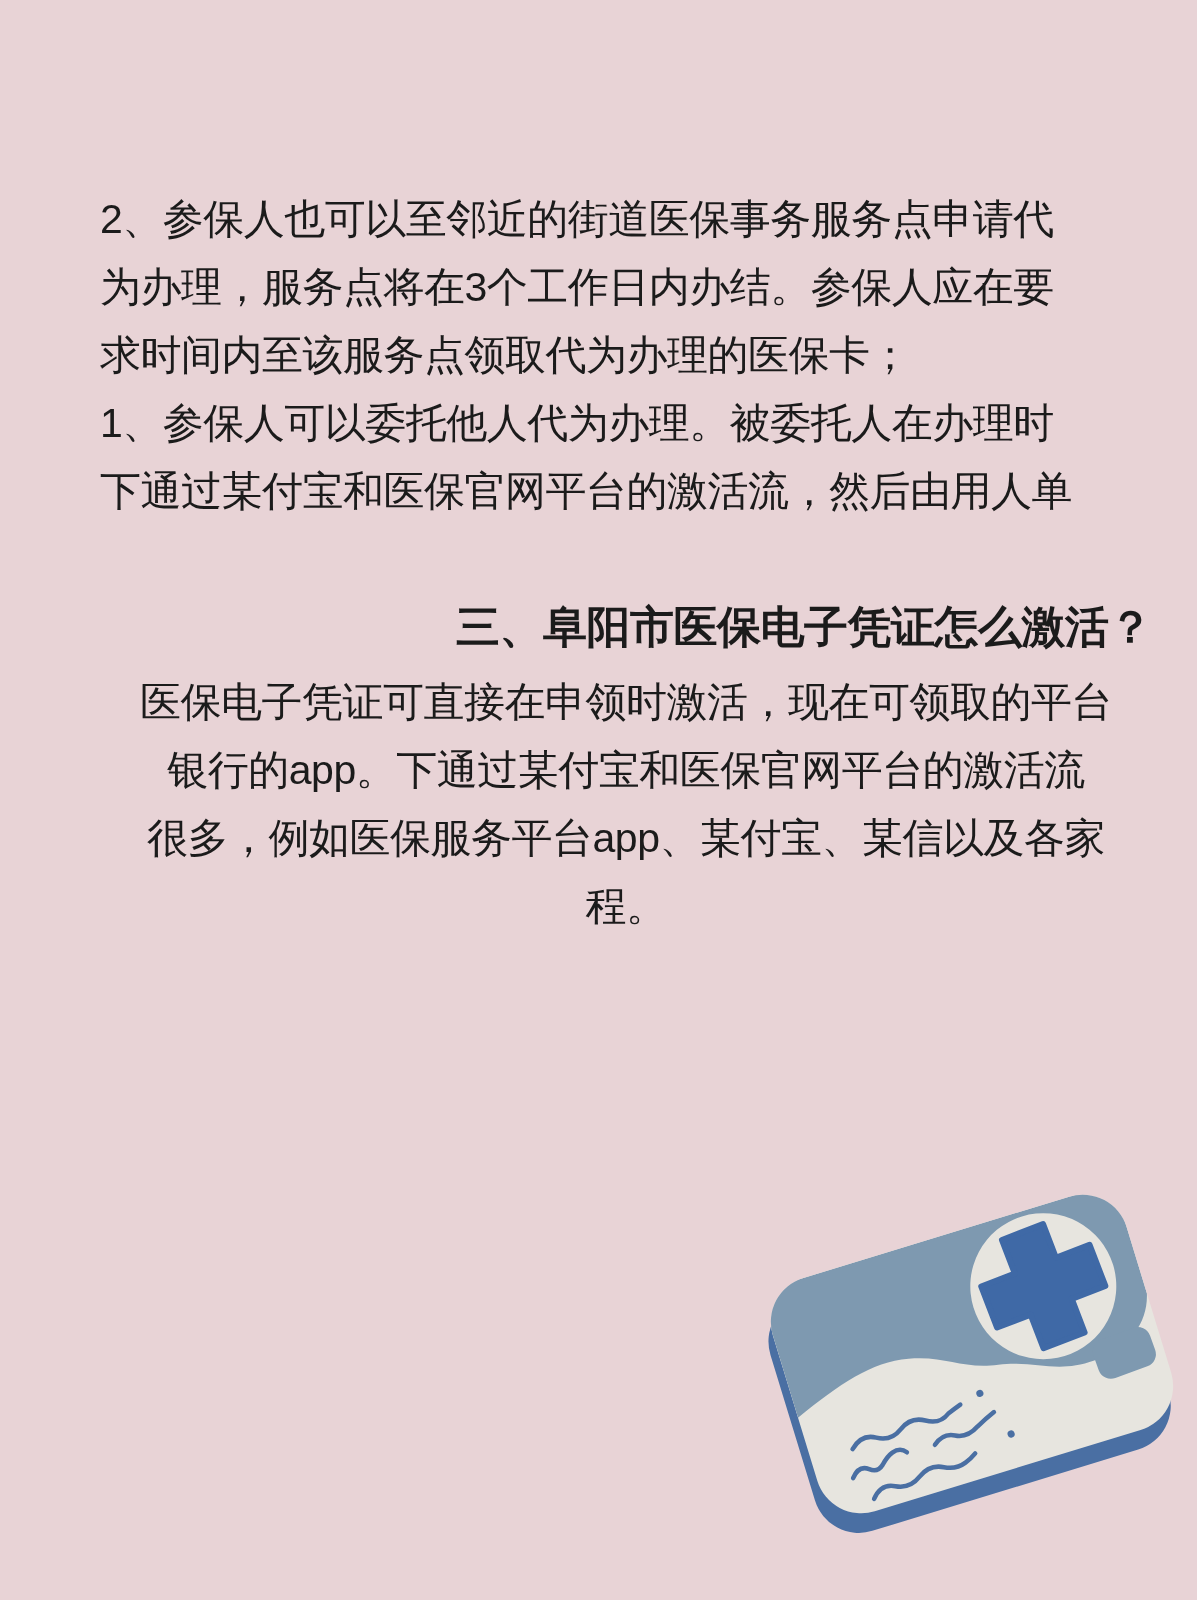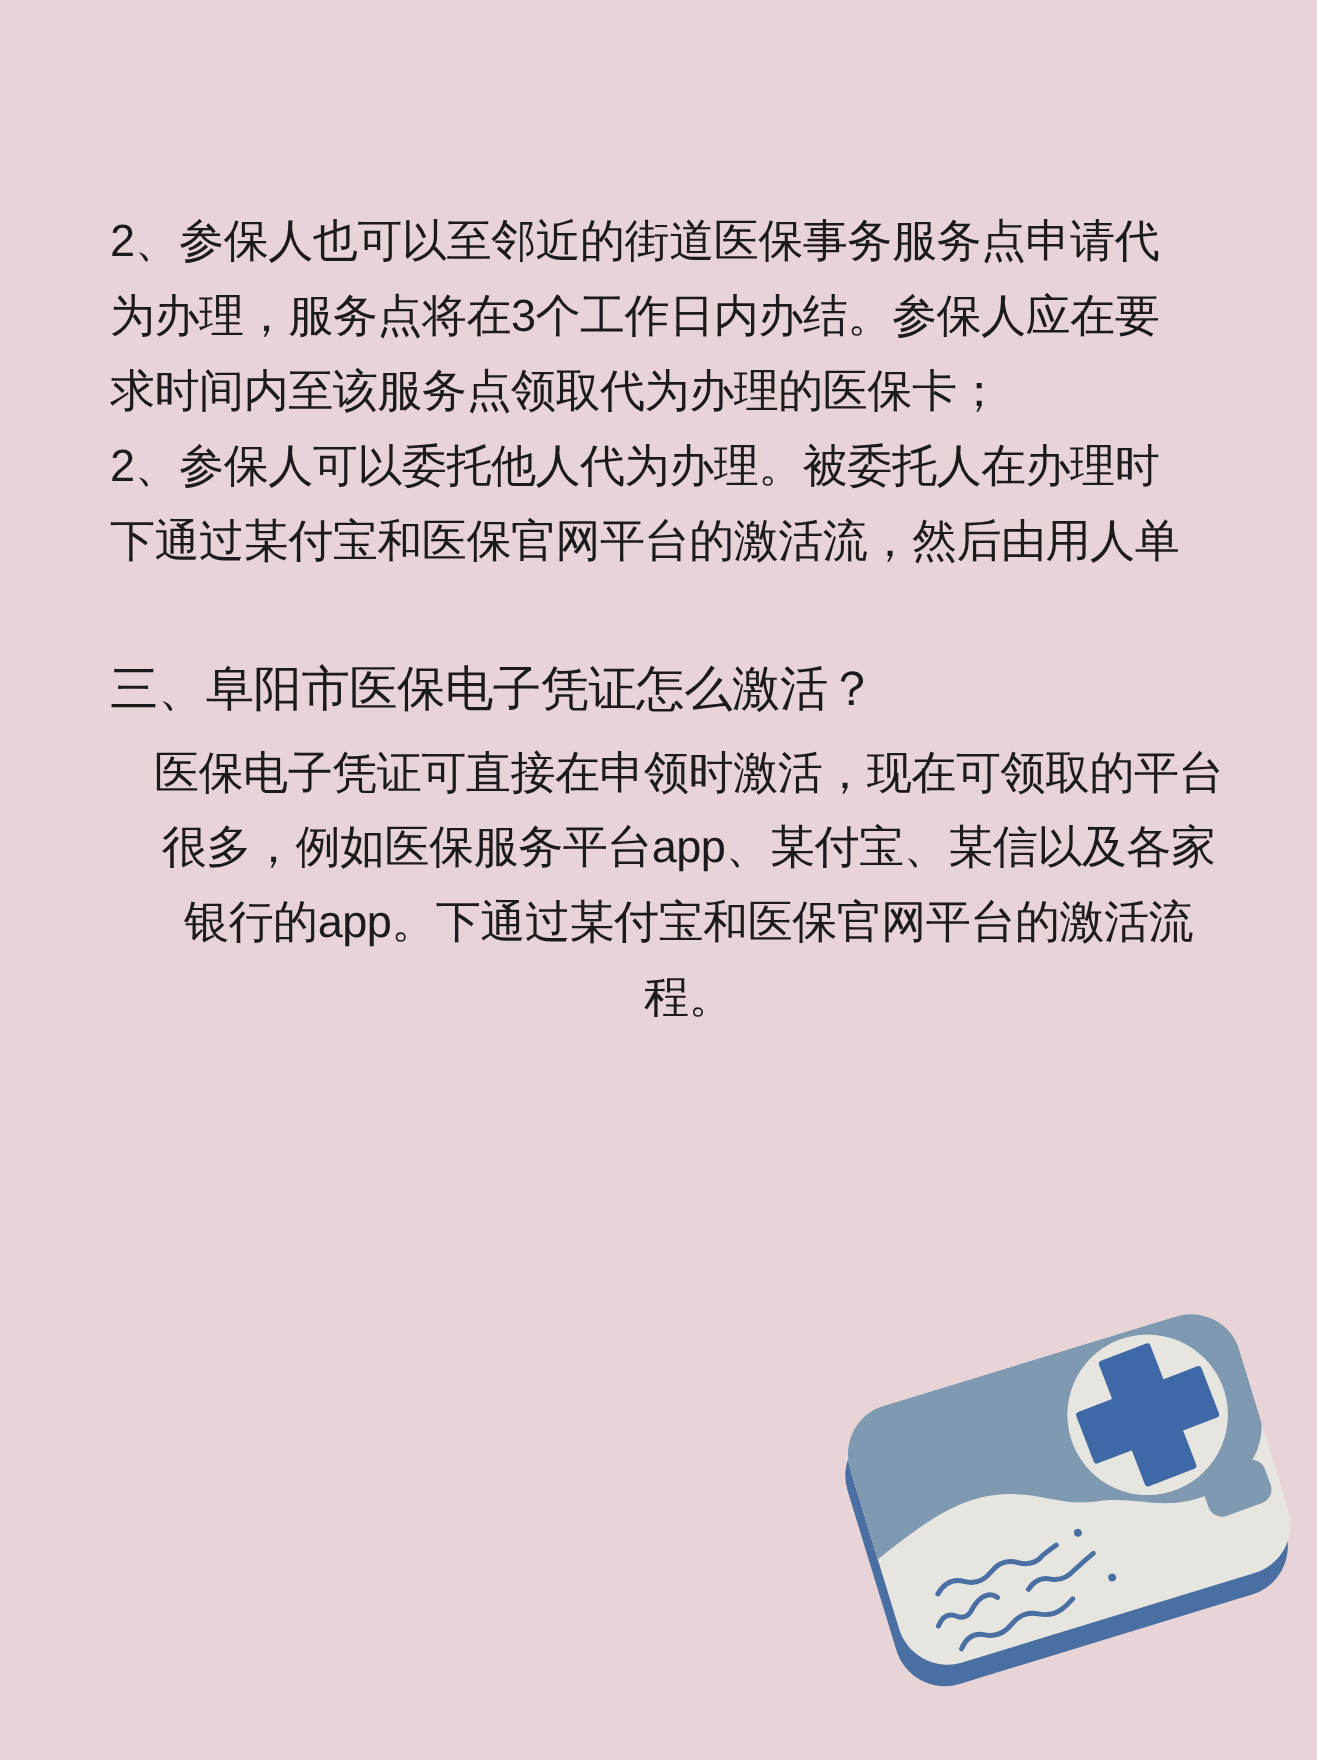--- a/index.html
+++ b/index.html
@@ -28,23 +28,24 @@
     font-size: 41px;
     line-height: 68px;
     font-weight: 500;
     letter-spacing: -0.5px;
     white-space: nowrap;
   }
   .section-heading {
     margin: 68px 0 0 0;
     font-size: 44px;
     line-height: 68px;
-    font-weight: 400;
+    font-weight: 700;
     letter-spacing: -0.5px;
     white-space: nowrap;
+    text-align: right;
   }
   .para {
     margin-top: 7px;
     text-align: center;
   }
   .card-illustration {
     position: absolute;
     left: 742px;
     top: 1162px;
     width: 460px;
@@ -56,33 +57,33 @@
 
 <div class="content">
 
   <div>
     <p class="tline">2、参保人也可以至邻近的街道医保事务服务点申请代</p>
     <p class="tline">为办理，服务点将在3个工作日内办结。参保人应在要</p>
     <p class="tline">求时间内至该服务点领取代为办理的医保卡；</p>
   </div>
 
   <div>
-    <p class="tline">2、参保人可以委托他人代为办理。被委托人在办理时</p>
+    <p class="tline">1、参保人可以委托他人代为办理。被委托人在办理时</p>
   </div>
 
   <div>
     <p class="tline">下通过某付宝和医保官网平台的激活流，然后由用人单</p>
   </div>
 
   <h2 class="section-heading">三、阜阳市医保电子凭证怎么激活？</h2>
 
   <div class="para">
     <p class="tline">医保电子凭证可直接在申领时激活，现在可领取的平台</p>
+    <p class="tline">银行的app。下通过某付宝和医保官网平台的激活流</p>
     <p class="tline">很多，例如医保服务平台app、某付宝、某信以及各家</p>
-    <p class="tline">银行的app。下通过某付宝和医保官网平台的激活流</p>
     <p class="tline">程。</p>
   </div>
 
 </div>
 
 <svg class="card-illustration" viewBox="0 0 460 390" xmlns="http://www.w3.org/2000/svg" aria-hidden="true">
   <defs>
     <clipPath id="cardClip">
       <rect x="45" y="70" width="370" height="244" rx="46" ry="46"></rect>
     </clipPath>

